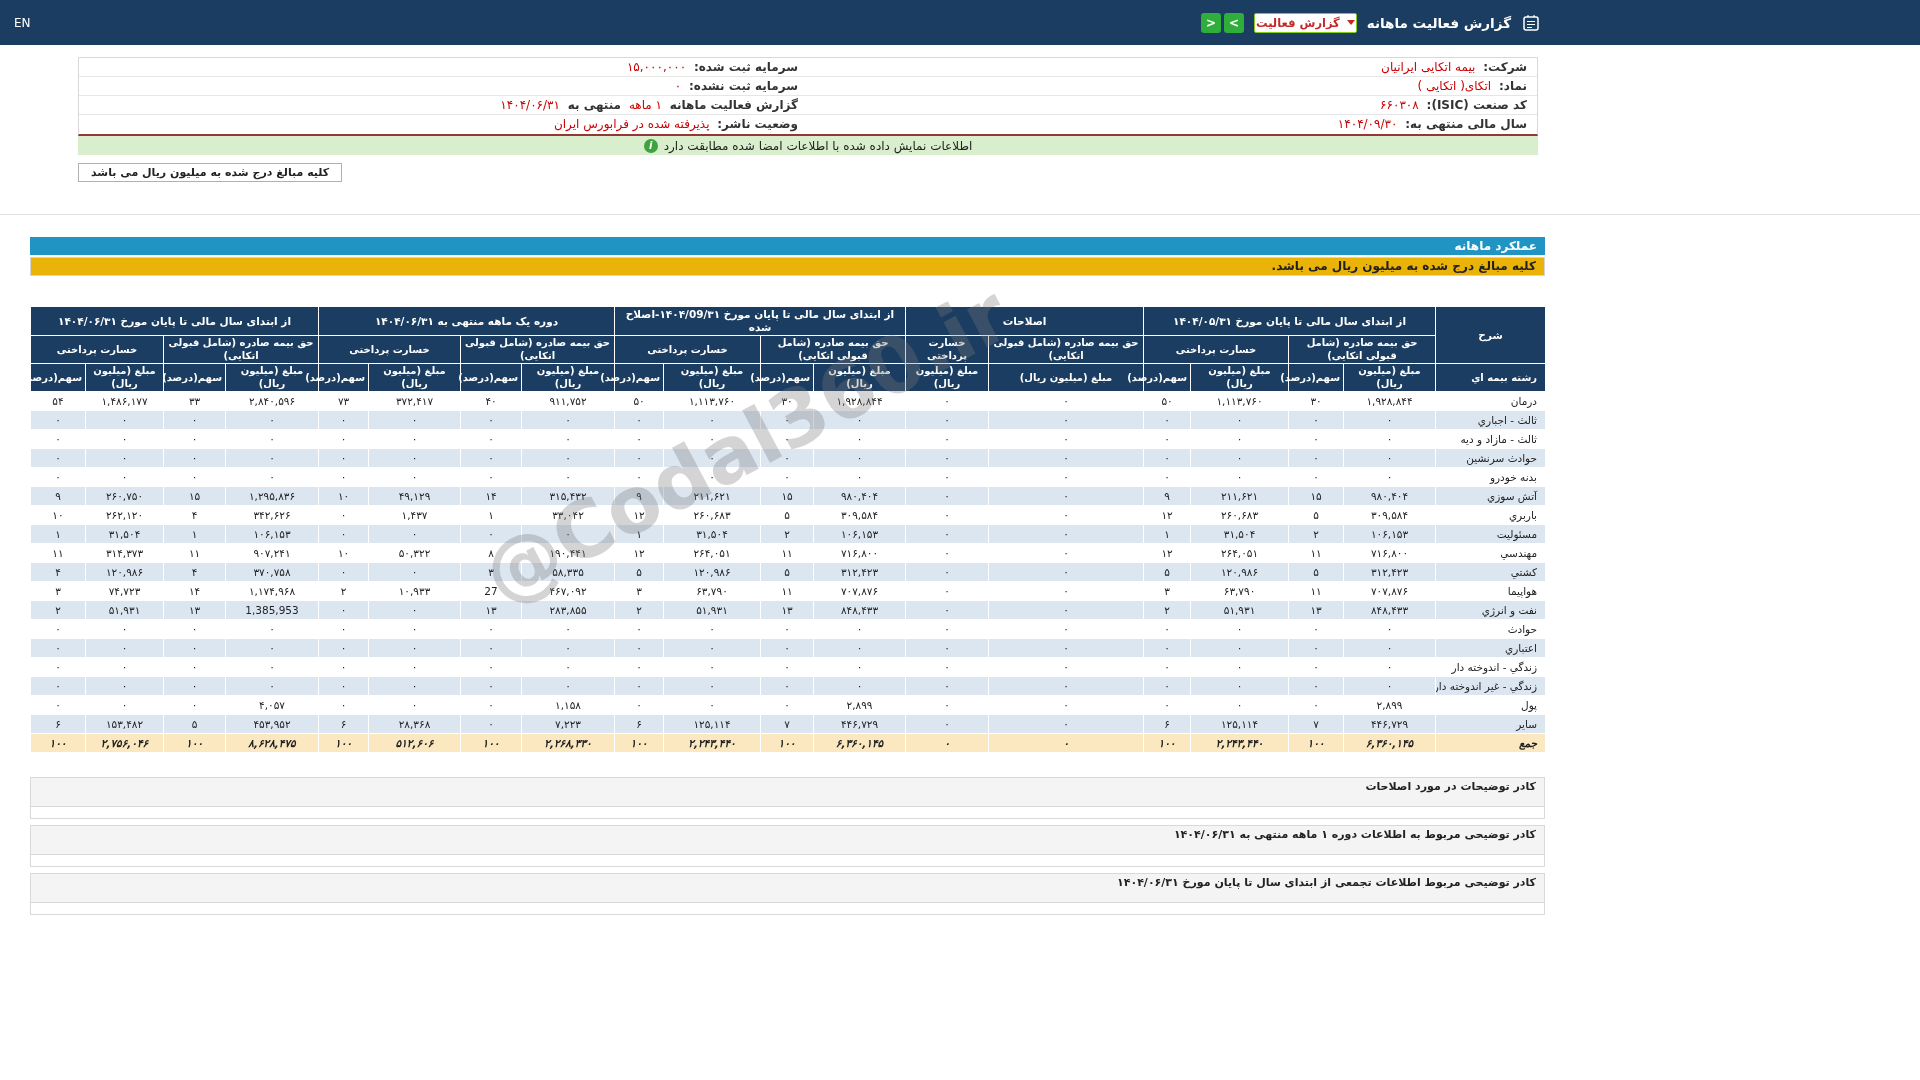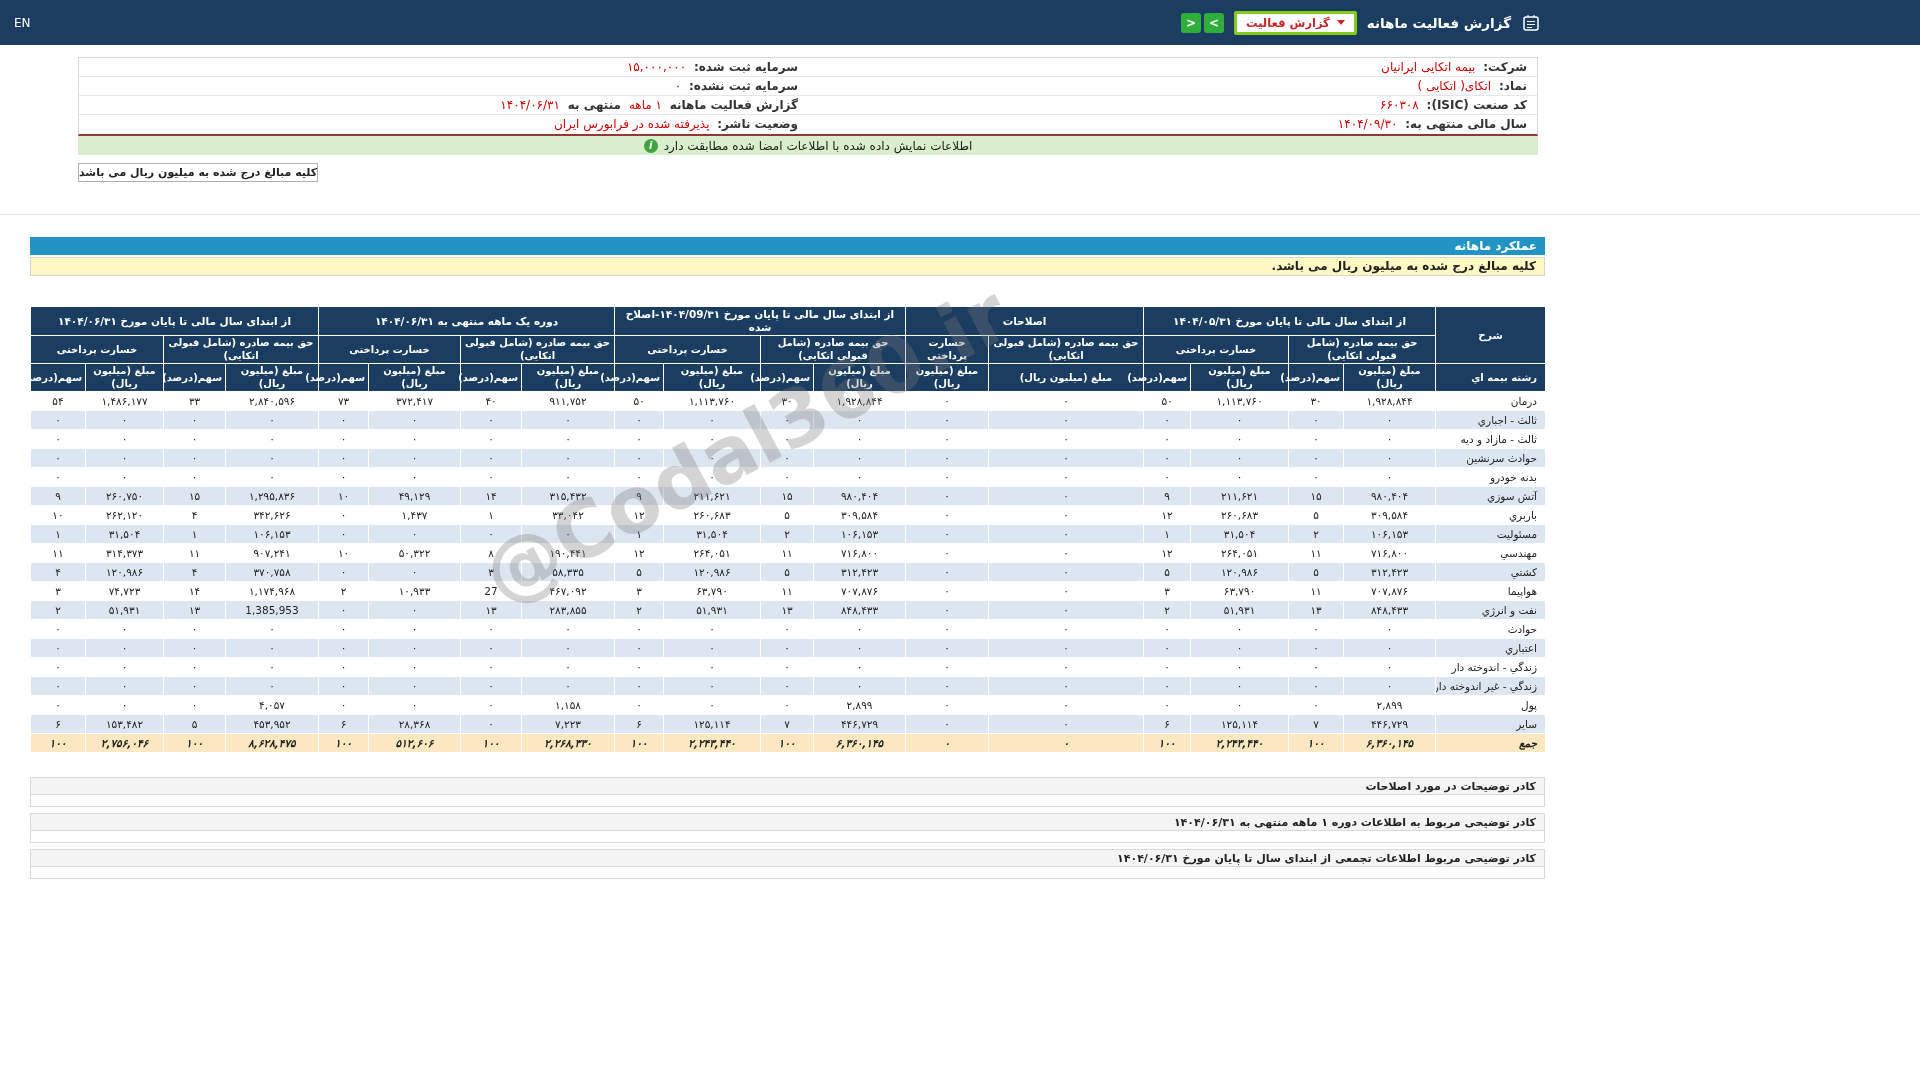--- a/index.html
+++ b/index.html
@@ -10,22 +10,22 @@
   
   .topbar { height:45px; background:#1b3d61; width:1920px; }
   .topbar-inner {
     width:1555px; height:45px; display:flex; flex-direction:row-reverse;
     align-items:center; padding:0 14px; gap:10px;
   }
   .topbar-title { color:#fff; font-size:13.5px; font-weight:bold; }
   .report-icon { display:flex; align-items:center; }
   .report-select {
     display:flex; flex-direction:row-reverse; align-items:center; gap:7px;
-    background:#fff; border:3px solid #84cc16; color:#c62828; border-radius:2px;
-    padding:2px 9px; font-size:11.5px; font-weight:bold; cursor:pointer; direction:rtl;
+    background:#fff; border:1px solid #84cc16; color:#c62828; border-radius:2px;
+    padding:2px 1px; font-size:11.5px; font-weight:bold; cursor:pointer; direction:rtl;
   }
   .caret { width:0; height:0; border-left:4px solid transparent; border-right:4px solid transparent; border-top:5px solid #c62828; display:inline-block; }
   .nav-arrows { display:flex; flex-direction:row-reverse; gap:3px; }
   .nav-btn {
     width:20px; height:20px; background:#2fae3c; color:#fff; border:none; border-radius:3px;
     font-size:12px; font-weight:bold; display:flex; align-items:center; justify-content:center;
     cursor:pointer; font-family:inherit;
   }
   .spacer { flex:1; }
   .lang { color:#fff; font-size:12px; cursor:pointer; }
@@ -47,33 +47,33 @@
     align-items:center; justify-content:center; gap:6px; font-size:12px; color:#222; direction:rtl;
   }
   .info-icon {
     width:14px; height:14px; border-radius:50%; background:#3fa33f; color:#fff;
     display:inline-flex; align-items:center; justify-content:center;
     font-size:10px; font-weight:bold; font-style:italic;
   }
   .info-icon::before { content:"i"; }
   .unit-tab {
     display:inline-block; margin-top:8px; border:1px solid #b0b0b0; background:#fff;
-    padding:2px 0; font-size:11px; font-weight:bold; color:#222; direction:rtl;
+    padding:2px 12px; font-size:11px; font-weight:bold; color:#222; direction:rtl;
   }
   .page-divider { width:1920px; border-bottom:1px solid #e3e3e3; margin-top:32px; }
 
   
   .main { margin:22px 10px 0 30px; width:1515px; }
   .section-bar {
     height:18px; line-height:18px; background:#2095c3; color:#fff; font-weight:bold;
     font-size:12px; padding:0 8px; text-align:right; direction:rtl;
   }
   .unit-note {
     height:19px; line-height:17px; border:1px solid #d4d4d4; margin-top:2px;
-    text-align:right; direction:rtl; font-size:12px; font-weight:bold; padding:0 8px; background:#fef9c3;
+    text-align:right; direction:rtl; font-size:12px; font-weight:bold; padding:0 8px; background:#eab308;
   }
   table.perf {
     width:1515px; border-collapse:collapse; table-layout:fixed; direction:rtl;
     margin-top:30px; font-size:10.5px;
   }
   .perf th {
     background:#1b3d61; color:#fff; font-weight:bold; border:1px solid #fff;
     padding:1px 3px; text-align:center; vertical-align:middle; font-size:10px; line-height:1.25;
   }
   .perf th.group-h { font-size:10.5px; height:17px; }
@@ -82,21 +82,21 @@
     border:1px solid #fff; padding:1px 4px; text-align:center; height:19px;
     background:#fff; color:#222; white-space:nowrap; overflow:hidden;
   }
   .perf td.rowname { text-align:right; padding-right:8px; }
   .perf tr.alt-row td { background:#dce6f1; }
   .perf tr.total-row td { background:#fbe8c0; font-weight:bold;font-style:italic; }
 
   
   .comments { margin:24px 10px 0 30px; width:1515px; }
   .comment-label {
-    background:#f4f4f4; border:1px solid #d9d9d9; height:18px; line-height:17px;
+    background:#f4f4f4; border:1px solid #d9d9d9; height:30px; line-height:17px;
     text-align:right; direction:rtl; font-size:11px; font-weight:bold; padding:0 8px; color:#222;
   }
   .comment-box { height:12px; border:1px solid #d9d9d9; border-top:none; background:#fff; margin-bottom:6px; }
 
   
   .watermark {
     position:absolute; left:455px; top:400px; transform:rotate(-28deg);
     font-size:78px; font-weight:bold; color:rgba(120,120,120,0.32);
     pointer-events:none; z-index:10; white-space:nowrap;
   }

